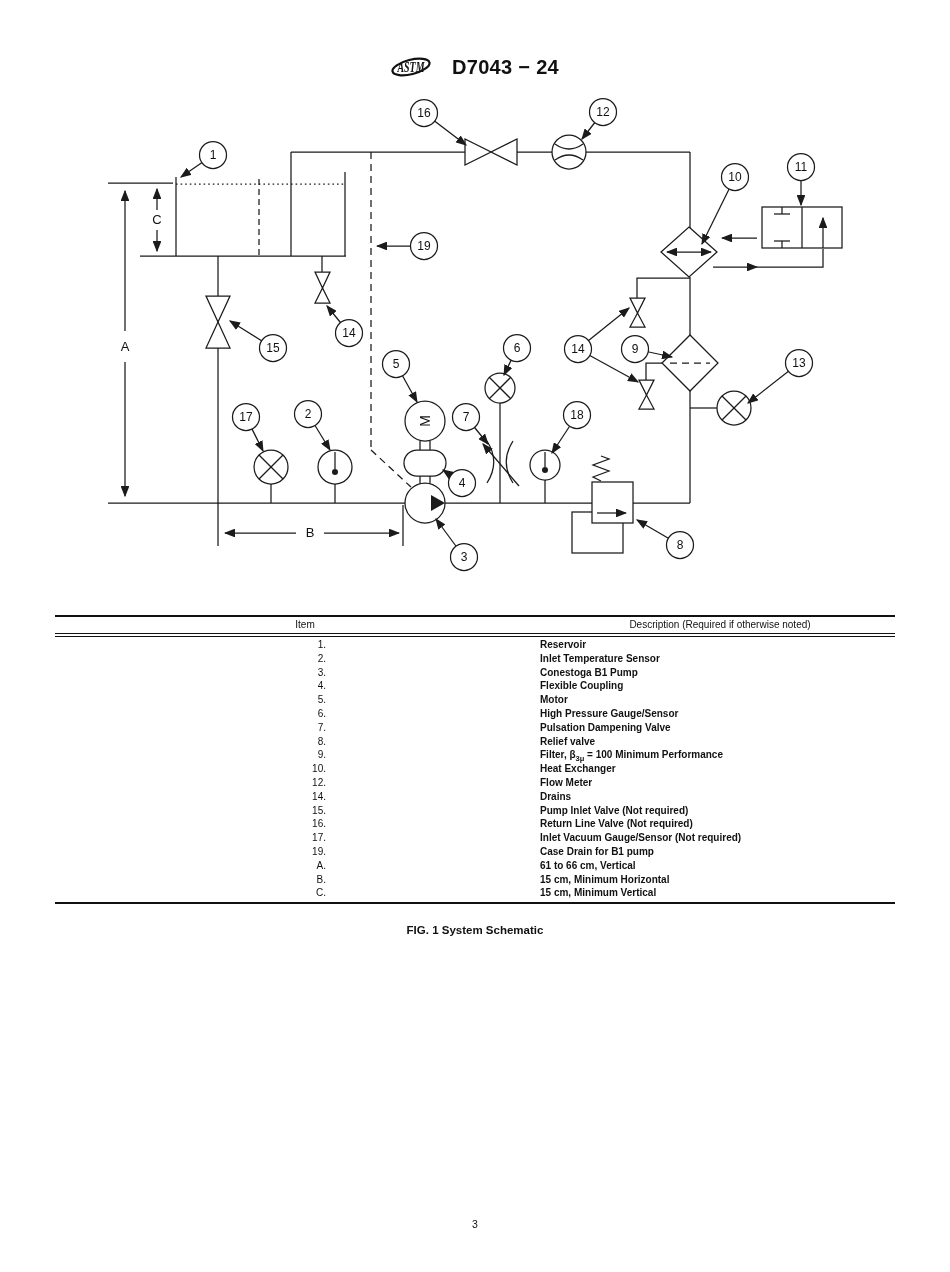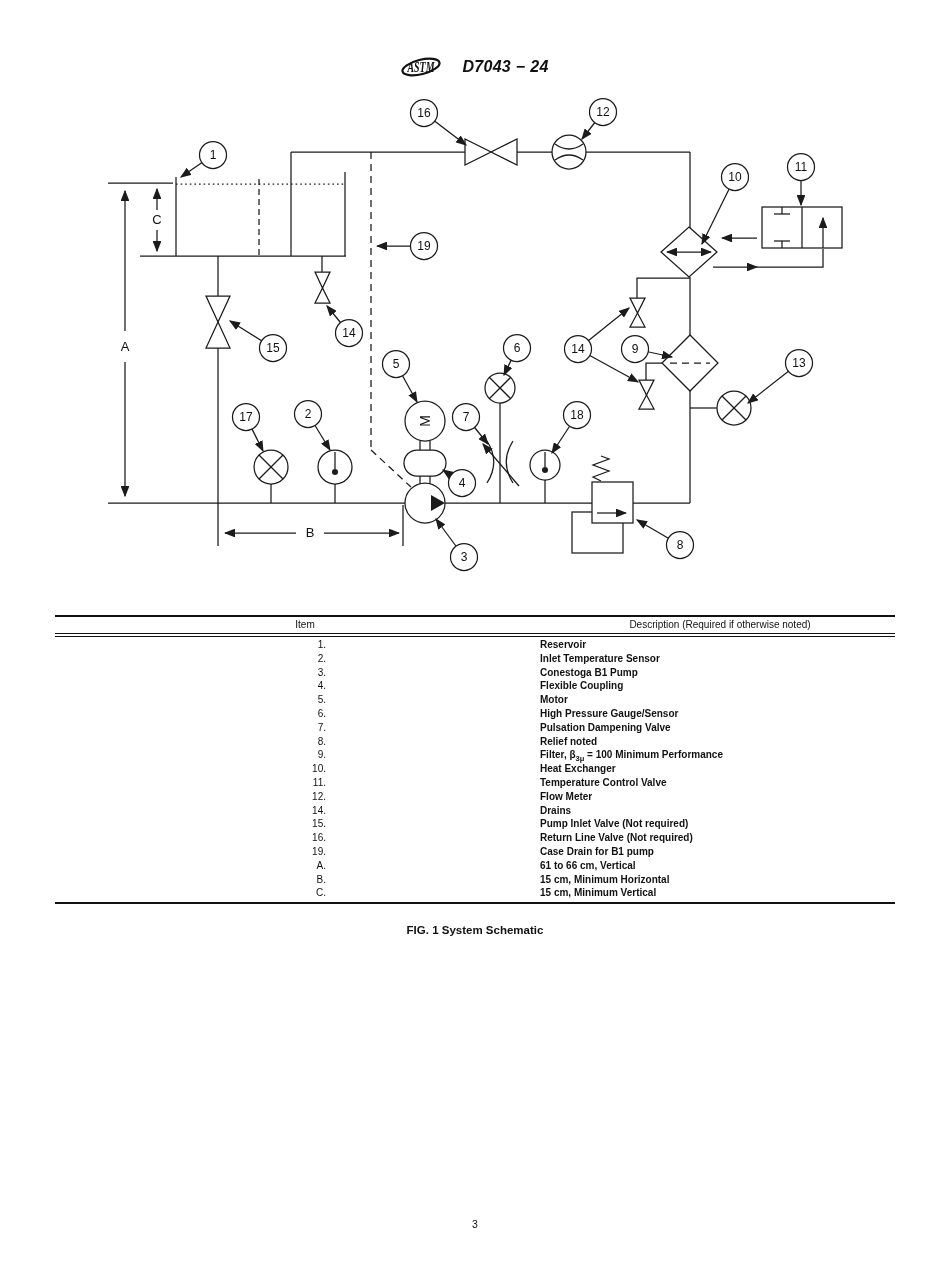--- a/index.html
+++ b/index.html
@@ -1,21 +1,21 @@
 <!DOCTYPE html>
 <html><head>
 <meta charset="utf-8">
 <style>
   html,body{margin:0;padding:0;background:#e8e8e8;}
   .page{position:relative;width:950px;height:1272px;margin:0 auto;background:#fff;
         font-family:"Liberation Sans",sans-serif;color:#111;overflow:hidden;}
   
   .hdr{position:absolute;top:50px;left:0;width:100%;display:flex;justify-content:center;
        align-items:center;gap:21px;z-index:3;}
-  .hdr-title{font-size:16px;font-weight:bold;letter-spacing:.3px;font-style:italic;}
+  .hdr-title{font-size:20px;font-weight:bold;letter-spacing:.3px;}
   
   .schem{position:absolute;top:0;left:0;z-index:1;}
   .ln{stroke:#1b1b1b;stroke-width:1.25;fill:none;}
   .fw{fill:#fff;stroke:#1b1b1b;stroke-width:1.25;}
   .fb{fill:#1b1b1b;stroke:none;}
   .balloon{fill:#fff;stroke:#1b1b1b;stroke-width:1.25;}
   .balloon-t{font:12px "Liberation Sans",sans-serif;text-anchor:middle;fill:#111;}
   .dim-t{font:13px "Liberation Sans",sans-serif;text-anchor:middle;fill:#111;}
   .motor-t{font:14px "Liberation Sans",sans-serif;text-anchor:middle;fill:#111;}
   
@@ -320,49 +320,49 @@
         <div class="t-row">
           <span class="t-item">6.</span>
           <span class="t-desc">High Pressure Gauge/Sensor</span>
         </div>
         <div class="t-row">
           <span class="t-item">7.</span>
           <span class="t-desc">Pulsation Dampening Valve</span>
         </div>
         <div class="t-row">
           <span class="t-item">8.</span>
-          <span class="t-desc">Relief noted</span>
+          <span class="t-desc">Relief valve</span>
         </div>
         <div class="t-row">
           <span class="t-item">9.</span>
           <span class="t-desc">Filter, β<sub>3μ</sub> = 100 Minimum Performance</span>
         </div>
         <div class="t-row">
           <span class="t-item">10.</span>
           <span class="t-desc">Heat Exchanger</span>
         </div>
         <div class="t-row">
-          <span class="t-item">11.</span>
-          <span class="t-desc">Temperature Control Valve</span>
-        </div>
-        <div class="t-row">
           <span class="t-item">12.</span>
           <span class="t-desc">Flow Meter</span>
         </div>
         <div class="t-row">
           <span class="t-item">14.</span>
           <span class="t-desc">Drains</span>
         </div>
         <div class="t-row">
           <span class="t-item">15.</span>
           <span class="t-desc">Pump Inlet Valve (Not required)</span>
         </div>
         <div class="t-row">
           <span class="t-item">16.</span>
           <span class="t-desc">Return Line Valve (Not required)</span>
+        </div>
+        <div class="t-row">
+          <span class="t-item">17.</span>
+          <span class="t-desc">Inlet Vacuum Gauge/Sensor (Not required)</span>
         </div>
         <div class="t-row">
           <span class="t-item">19.</span>
           <span class="t-desc">Case Drain for B1 pump</span>
         </div>
         <div class="t-row">
           <span class="t-item">A.</span>
           <span class="t-desc">61 to 66 cm, Vertical</span>
         </div>
         <div class="t-row">

